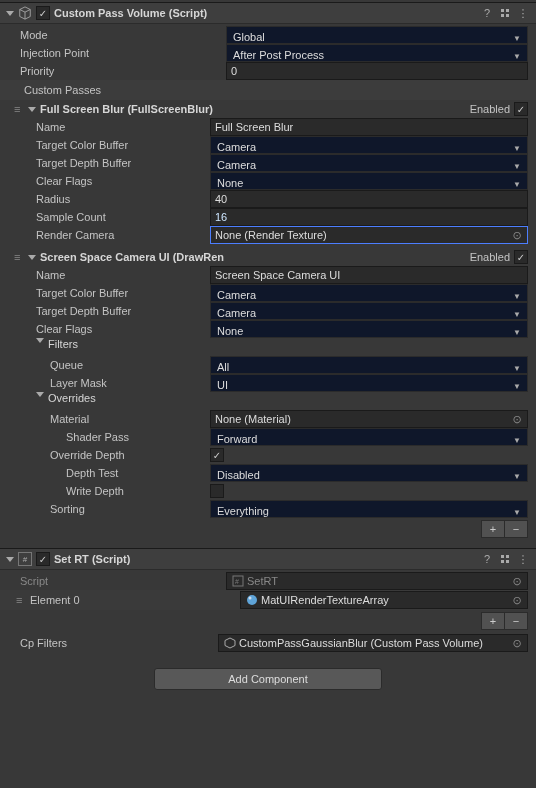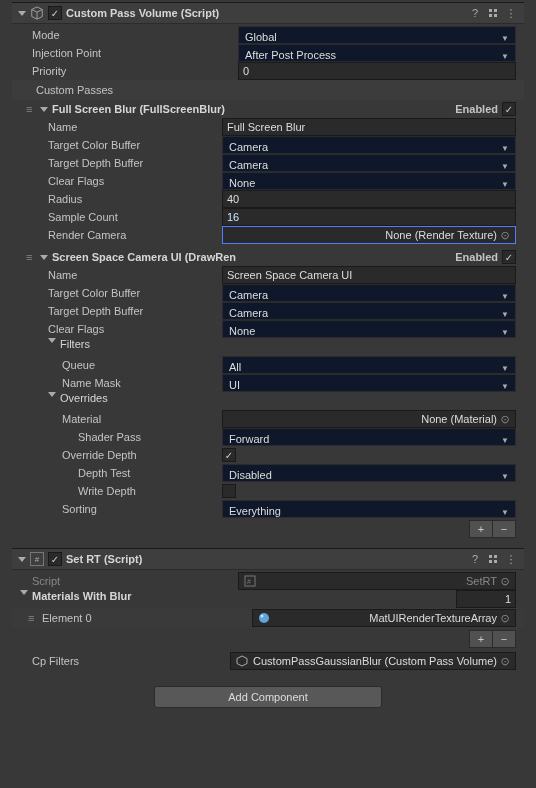--- a/index.html
+++ b/index.html
@@ -1,17 +1,17 @@
 <!DOCTYPE html>
 <html><head>
 <meta charset="utf-8">
 <style>
   * { box-sizing: border-box; margin: 0; padding: 0; font-family: -apple-system, "Segoe UI", Arial, sans-serif; }
   body { background: #383838; color: #c4c4c4; font-size: 11px; width: 536px; height: 788px; overflow: hidden; }
-  .root { padding: 2px 12px; }
+  .root { padding: 2px 0; }
 
   .comp-header {
     display: flex; align-items: center; height: 22px;
     background: #3e3e3e; border-top: 1px solid #1a1a1a; border-bottom: 1px solid #2b2b2b;
     padding: 0 4px;
   }
   .comp-header .fold { width: 12px; display:flex; justify-content:center; cursor:pointer; }
   .comp-header .cicon { width: 18px; height: 16px; display:flex; align-items:center; justify-content:center; margin-right:2px; }
   .comp-header .check { width: 14px; height:14px; margin-right:4px; display:flex; align-items:center; justify-content:center; background:#2a2a2a; border:1px solid #1a1a1a; }
   .comp-header .check.on::after { content:"✓"; color:#ccc; font-size:10px; }
@@ -40,21 +40,21 @@
     padding:0 4px; color:#ddd; display:flex; align-items:center;
   }
   .numinput {
     flex:1; height:18px; background:#2a2a2a; border:1px solid #1a1a1a;
     padding:0 4px; color:#cde6ff; display:flex; align-items:center;
   }
   .numinput.white { color:#ddd; }
 
   .objfield {
     flex:1; height:18px; background:#2a2a2a; border:1px solid #1a1a1a;
-    display:flex; align-items:center; padding:0 2px 0 4px; color:#ddd;text-align:right;
+    display:flex; align-items:center; padding:0 2px 0 4px; color:#ddd;
   }
   .objfield .objicon { width:14px; height:14px; margin-right:2px; display:flex; align-items:center; justify-content:center; }
   .objfield .objlabel { flex:1; }
   .objfield .objpick { width:16px; height:14px; display:flex; align-items:center; justify-content:center; color:#888; cursor:pointer; }
   .objfield.hl { border:1px solid #4c7eff; }
 
   .checkbox {
     width:14px; height:14px; background:#2a2a2a; border:1px solid #1a1a1a; display:flex; align-items:center; justify-content:center;
   }
   .checkbox.on::after { content:"✓"; color:#ccc; font-size:10px; }
@@ -63,21 +63,21 @@
     height:20px; display:flex; align-items:center; padding: 0 8px 0 24px;
     background:#3c3c3c; color:#c4c4c4; font-weight:500;
   }
   
   .pass-header {
     display:flex; align-items:center; height:18px; padding: 0 8px 0 20px;
   }
   .pass-header .drag { width:14px; color:#888; cursor:grab; margin-left:-6px; }
   .pass-header .fold2 { width:12px; cursor:pointer; }
   .pass-header .ptitle { flex:1; font-weight:600; color:#d6d6d6; overflow:hidden; white-space:nowrap; text-overflow:clip; }
-  .pass-header .en-label { color:#c4c4c4; margin-right:4px;font-weight:bold; }
+  .pass-header .en-label { color:#c4c4c4; margin-right:4px; }
   .pass-header .checkbox { }
 
   .fold-row { display:flex; align-items:flex-start; height:18px; padding: 0 8px 0 20px; }
   .fold-row.sub1 { padding-left: 36px; }
   .fold-row.top { padding-left:8px; }
   .fold-row .fold3 { width:12px; cursor:pointer; color:#aaa; }
   .fold-row .flabel { flex:1; font-weight:600; color:#d6d6d6; }
 
   .list-footer {
     display:flex; justify-content:flex-end; padding: 2px 8px 4px 0;
@@ -295,21 +295,21 @@
     <div class="row sub2">
       <div class="label">Queue</div>
       <div class="val">
           <div class="dropdown">
             <span>All</span>
             <span class="dd-arrow">▼</span>
           </div>
         </div>
     </div>
     <div class="row sub2">
-      <div class="label">Name Mask</div>
+      <div class="label">Layer Mask</div>
       <div class="val">
           <div class="dropdown">
             <span>UI</span>
             <span class="dd-arrow">▼</span>
           </div>
         </div>
     </div>
 
     <div class="fold-row sub1">
       <div class="fold3">
@@ -403,27 +403,20 @@
                 <rect x="1" y="1" width="10" height="10" stroke="#777" fill="none"></rect>
                 <text x="3" y="9" font-size="7" fill="#777">#</text>
               </svg>
         </span>
         <span class="objlabel">SetRT</span>
         <span class="objpick">⊙</span>
       </div>
         </div>
     </div>
 
-    <div class="fold-row top">
-      <div class="fold3">
-          <div class="tri-down"></div>
-        </div>
-      <div class="flabel">Materials With Blur</div>
-      <div class="wideinput">1</div>
-    </div>
 
     <div class="element-row">
       <div class="drag">≡</div>
       <div class="elabel">Element 0</div>
       <div class="val">
           <div class="objfield small-icon">
         <span class="objicon">
           <svg viewBox="0 0 12 12">
                 <circle cx="6" cy="6" r="5" fill="#5fa4d8"></circle>
                 <circle cx="4" cy="4" r="1.5" fill="#cde"></circle>

